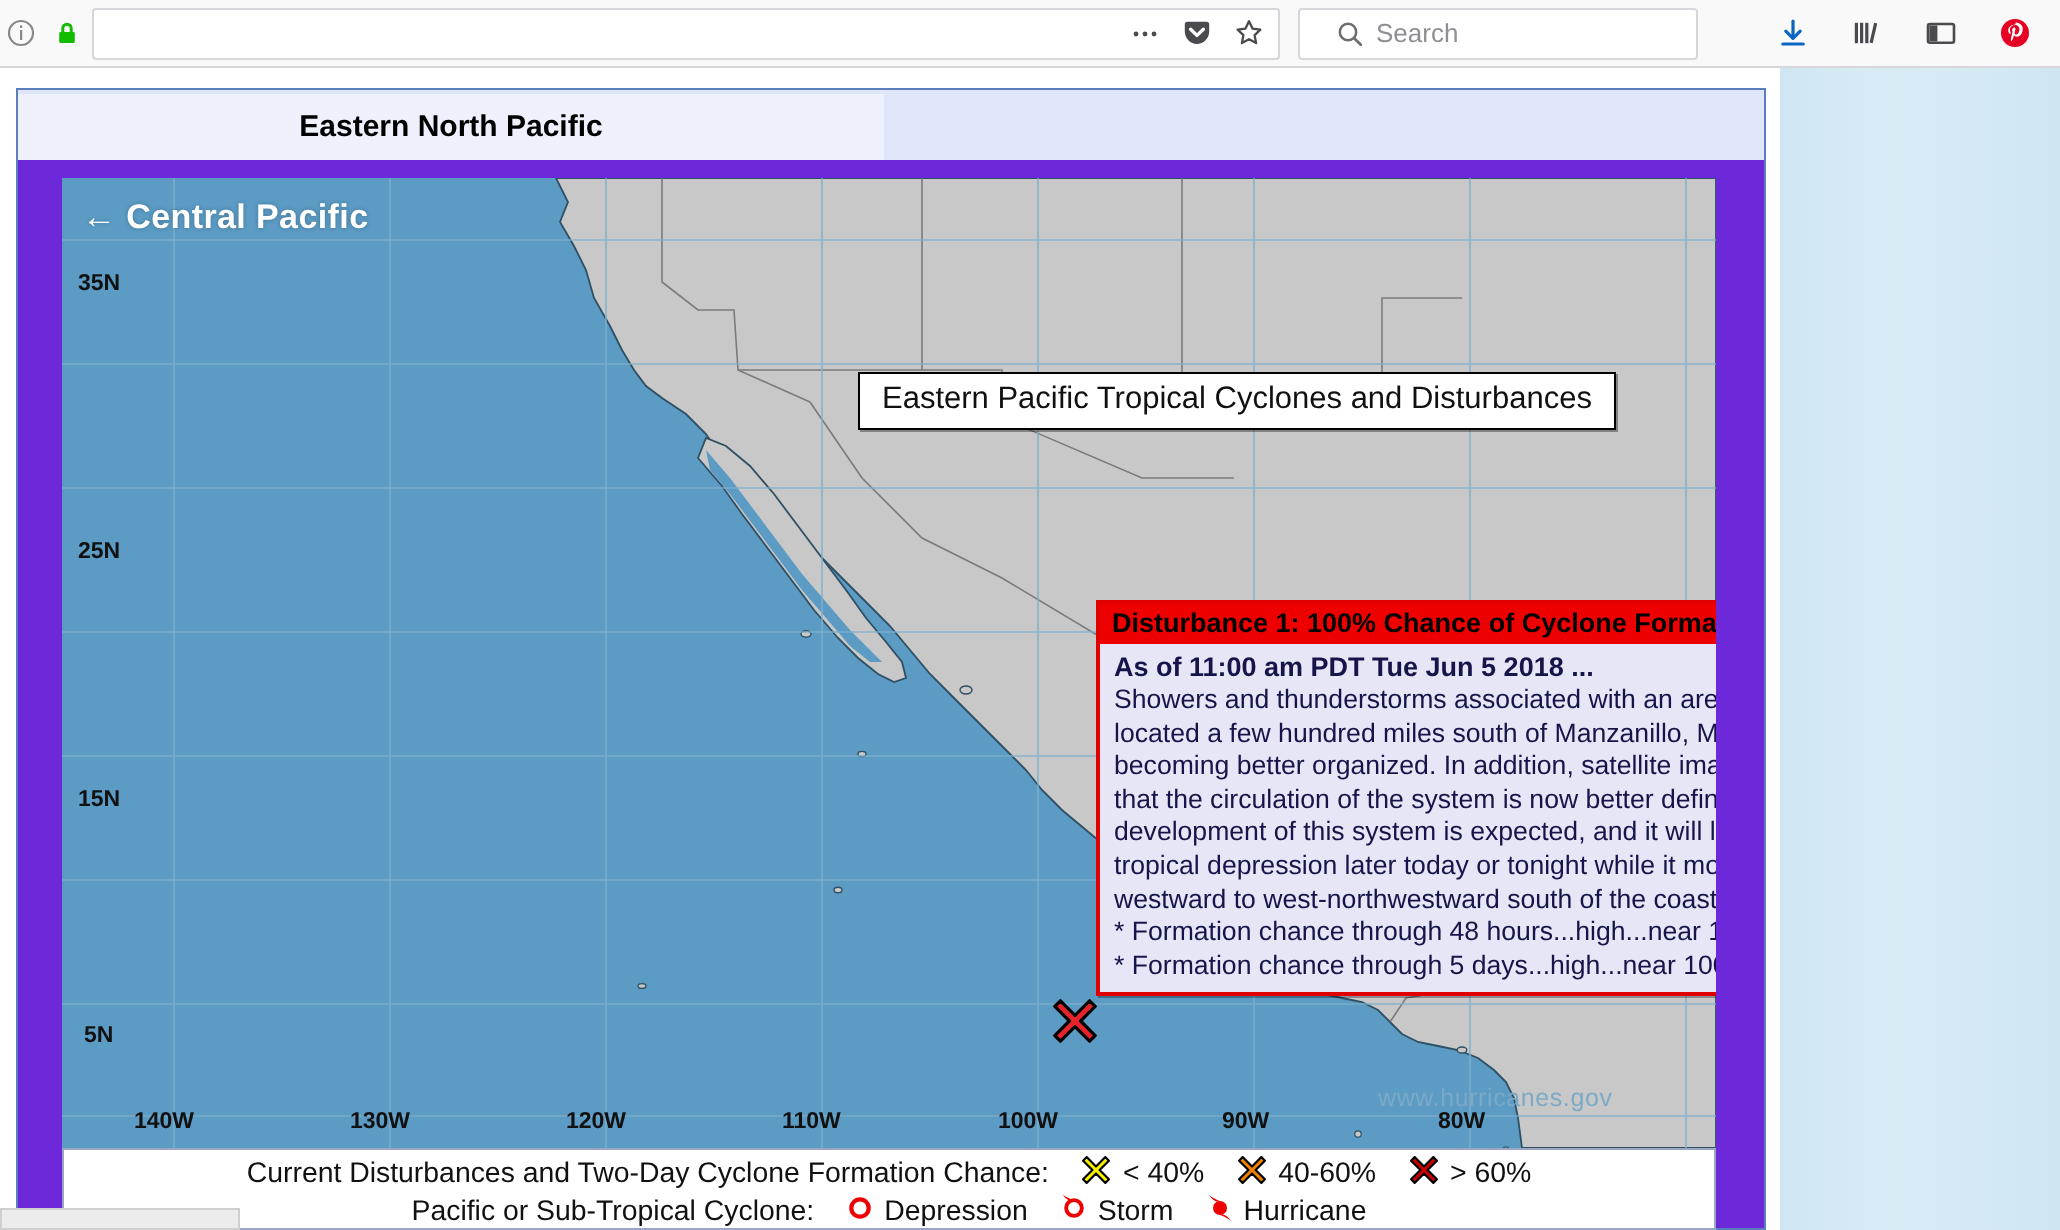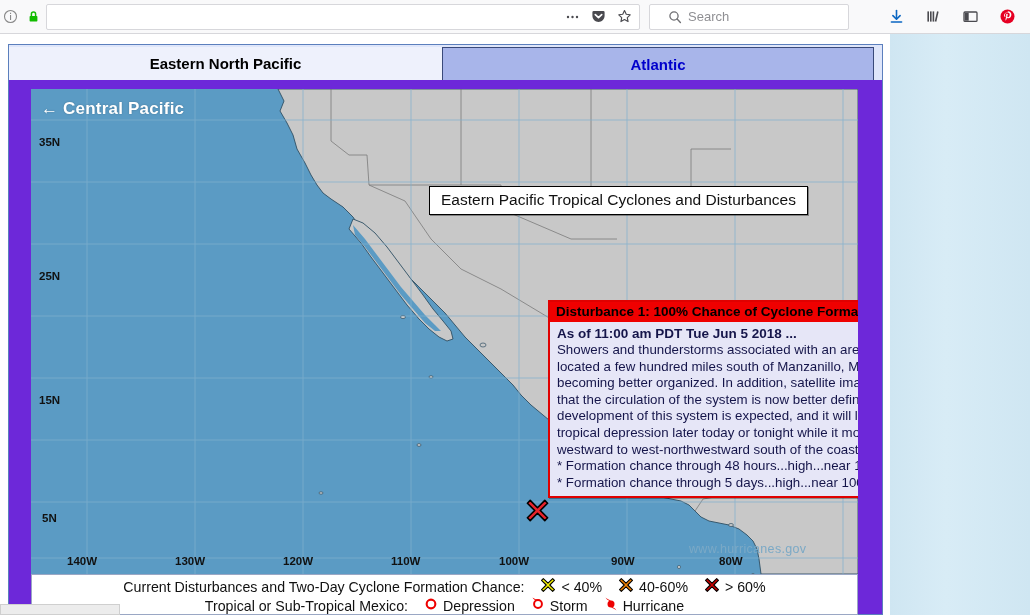--- a/index.html
+++ b/index.html
@@ -297,21 +297,20 @@
 </div>
 
 <div id="page-body">
 
   <div id="page-right-band"></div>
 
   <div id="content-col">
 
     <div id="tab-strip">
       <div class="tab" id="tab-epac">Eastern North Pacific</div>
-      <div class="tab" id="tab-atl">Atlantic</div>
     </div>
 
     <div id="map-wrap">
 
       <svg id="map-svg" width="827" height="485" viewBox="0 0 827 485">
 
         <rect x="0" y="0" width="827" height="485" fill="#5b9bc4"></rect>
 
         <g fill="#c8c8c8" stroke="#2f4f63" stroke-width="0.9">
 
@@ -458,21 +457,21 @@
           <span class="legend-sym">
             <svg width="16" height="16" viewBox="0 0 25 25">
               <path d="M5.2 2.4 L12.5 9.7 L19.8 2.4 L22.6 5.2 L15.3 12.5 L22.6 19.8 L19.8 22.6 L12.5 15.3 L5.2 22.6 L2.4 19.8 L9.7 12.5 L2.4 5.2 Z" fill="#cc0000" stroke="#000000" stroke-width="1.7" stroke-linejoin="round"></path>
             </svg>
           </span>
           <span>&gt; 60%</span>
         </span>
       </div>
 
       <div class="legend-row">
-        <span>Tropical or Sub-Tropical Mexico:</span>
+        <span>Pacific or Sub-Tropical Cyclone:</span>
 
         <span class="legend-item">
           <span class="legend-sym">
             <svg width="14" height="14" viewBox="0 0 20 20">
               <circle cx="10" cy="10" r="6.2" fill="none" stroke="#ee0000" stroke-width="3"></circle>
             </svg>
           </span>
           <span>Depression</span>
         </span>
 

